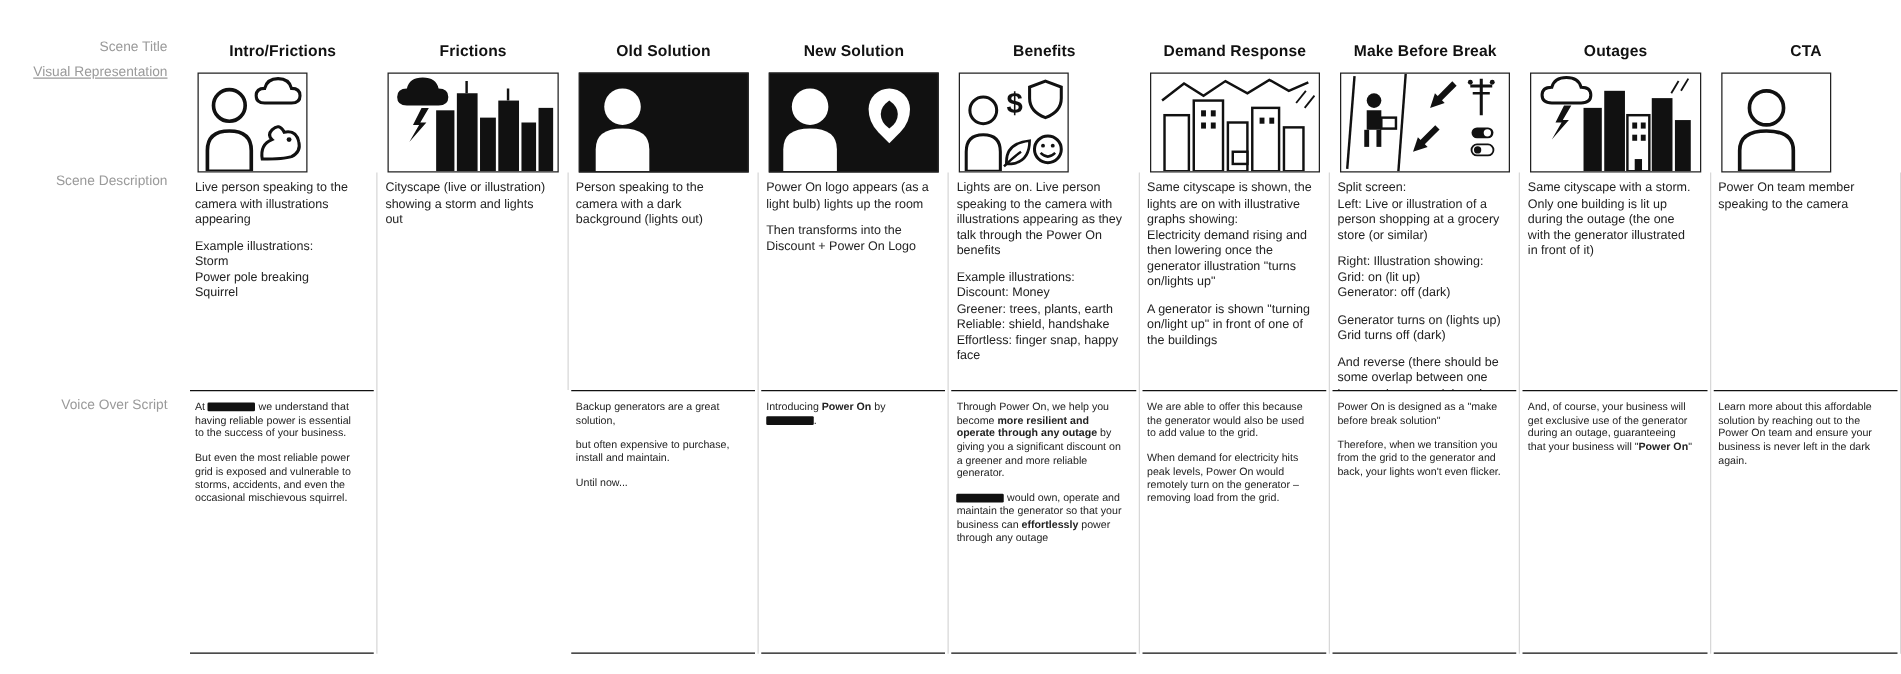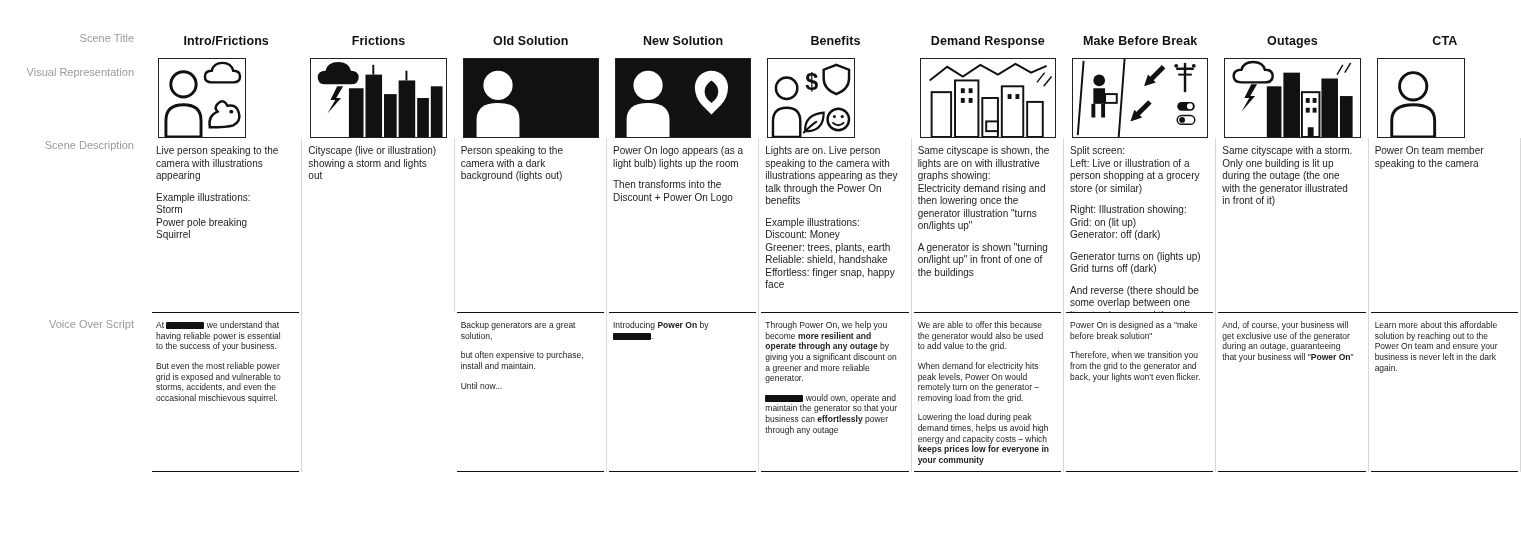--- a/index.html
+++ b/index.html
@@ -3,37 +3,37 @@
 <meta charset="utf-8">
 <style>
   * { box-sizing: border-box; margin: 0; padding: 0; }
   html, body { background: #fff; }
   body { font-family: "Liberation Sans", sans-serif; color: #1a1a1a; }
   .board { position: relative; display: flex; width: 1521px; height: 539px; background: #fff; overflow: hidden; }
 
   .label-col { position: relative; flex: 0 0 150px; width: 150px; }
   .row-label { position: absolute; right: 16px; color: #9a9a9a; font-size: 11px; white-space: nowrap; }
   .row-label.l1 { top: 32px; }
-  .row-label.l2 { top: 66px; }
+  .row-label.l2 { top: 52px; text-decoration: underline; }
   .row-label.l3 { top: 139px; text-align: right; }
   .row-label.l4 { top: 318px; }
 
   .scene-col { flex: 1 1 0; min-width: 0; display: flex; flex-direction: column; }
   .col-title { margin-top: 34px; height: 18px; text-align: center; font-size: 12.5px; font-weight: bold; color: #111; letter-spacing: 0.1px; }
 
   .visual { height: 80px; margin: 6px 8px 0 8px; border: 1px solid #222; background: #fff; overflow: hidden; }
   .visual.narrow { width: 88px; }
   .visual.dark { background: #111; }
   .visual svg { width: 100%; height: 100%; display: block; }
 
   .col-body { border-right: 1px solid #d8d8d8; }
   .scene-col:first-of-type .col-body { border-left: 1px solid #d8d8d8; }
 
   .desc { height: 174px; padding: 7px 12px 0 6px; font-size: 10px; line-height: 1.25; color: #222; overflow: hidden; }
-  .vo { height: 160px; margin: 0 2px; padding: 7px 10px 0 4px; border-top: 1px solid #111; border-bottom: 1px solid #111; font-size: 8.5px; line-height: 1.25; color: #222; overflow: hidden; }
+  .vo { height: 211px; margin: 0 2px; padding: 7px 10px 0 4px; border-top: 1px solid #111; border-bottom: 1px solid #111; font-size: 8.5px; line-height: 1.25; color: #222; overflow: hidden; }
 
   .para { margin-bottom: 9px; white-space: pre-line; }
   .para:last-child { margin-bottom: 0; }
   .para b { font-weight: bold; }
   .redacted { display: inline-block; width: 38px; height: 7px; background: #111; border-radius: 1px; vertical-align: -1px; }
 </style>
 </head>
 <body>
 
 <div class="board">
@@ -220,21 +220,20 @@
     </div>
     <div class="col-body">
       <div class="desc">
           <div class="para"><span>Same cityscape is shown, the lights are on with illustrative graphs showing:
 Electricity demand rising and then lowering once the generator illustration "turns on/lights up"</span></div>
           <div class="para"><span>A generator is shown "turning on/light up" in front of one of the buildings</span></div>
         </div>
       <div class="vo">
           <div class="para"><span>We are able to offer this because the generator would also be used to add value to the grid.</span></div>
           <div class="para"><span>When demand for electricity hits peak levels, Power On would remotely turn on the generator – removing load from the grid.</span></div>
-          <div class="para"><span>Lowering the load during peak demand times, helps us avoid high energy and capacity costs – which </span><b>keeps prices low for everyone in your community</b></div>
         </div>
     </div>
   </div>
 
   <div class="scene-col">
     <div class="col-title">Make Before Break</div>
     <div class="visual">
       <svg viewBox="0 0 132 80">
         <line x1="50" y1="0" x2="44" y2="80" stroke="#111" stroke-width="2"></line>
         <line x1="8" y1="2" x2="2" y2="78" stroke="#111" stroke-width="2"></line>

